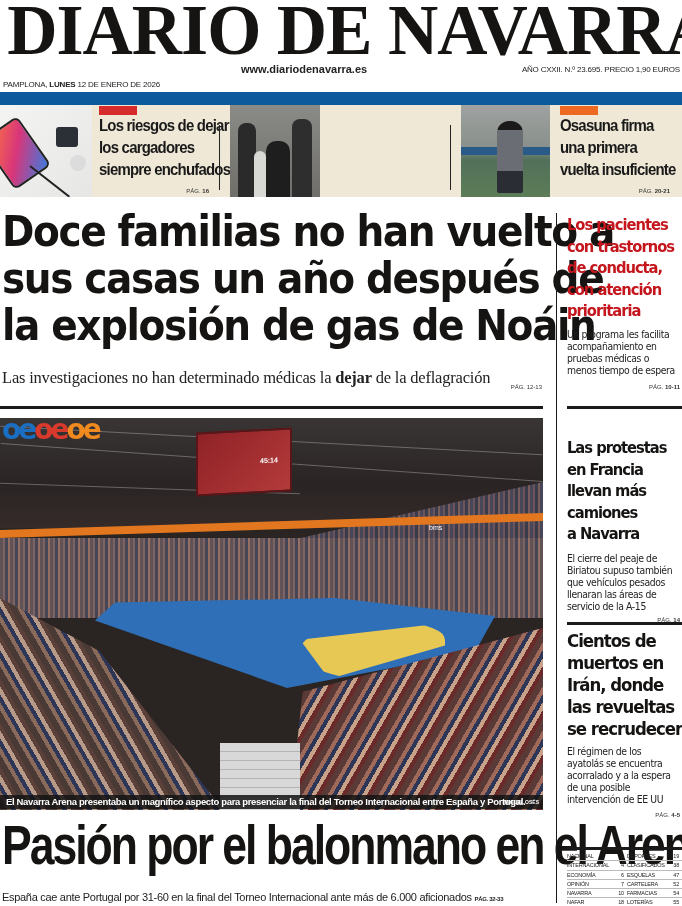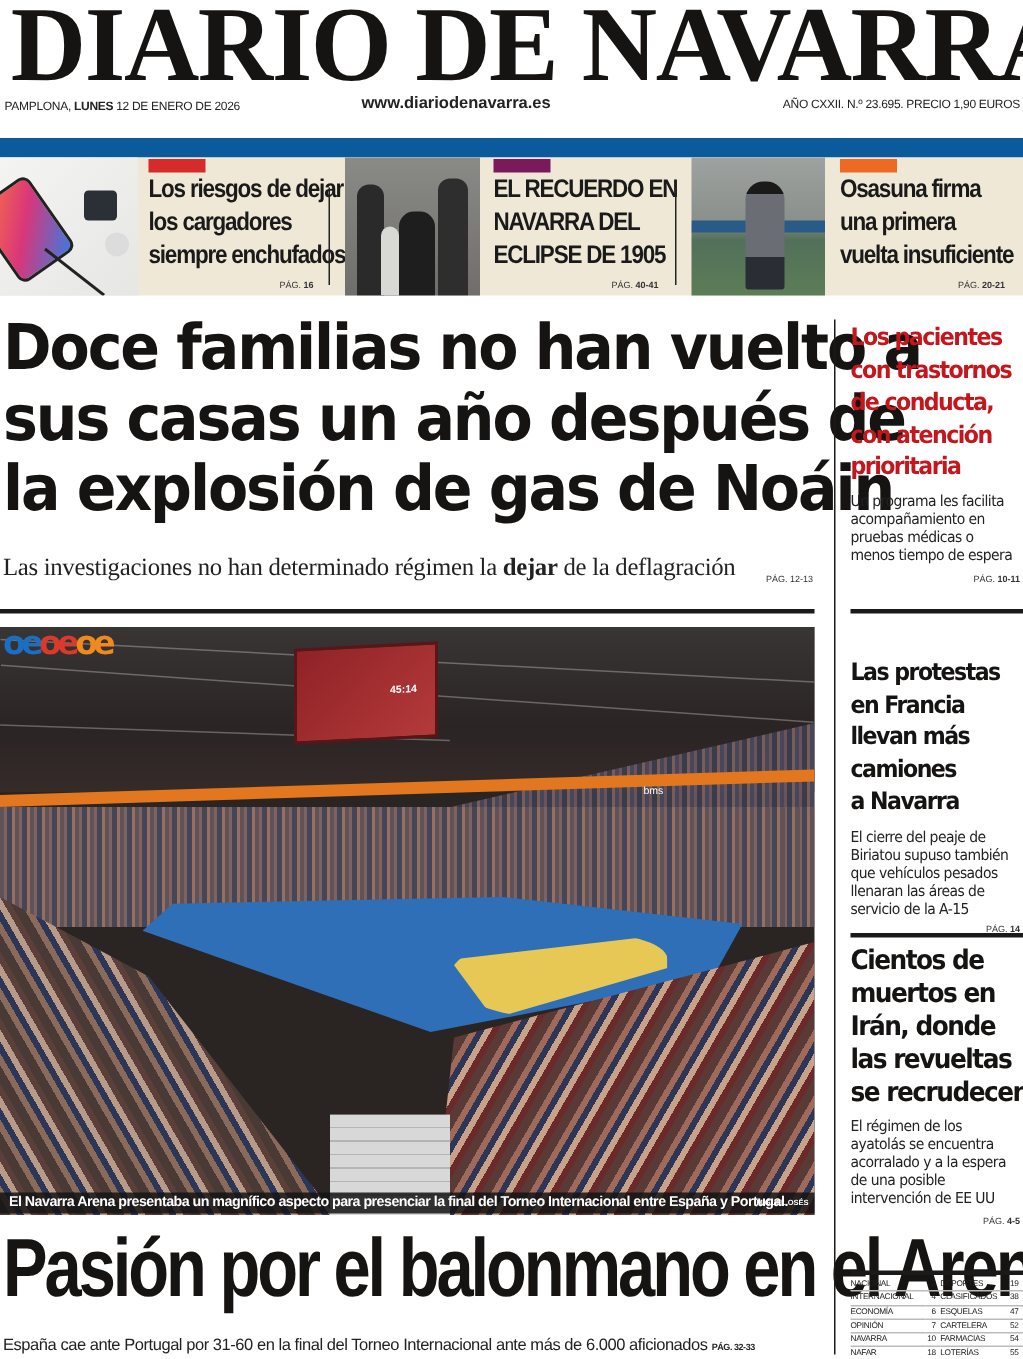--- a/index.html
+++ b/index.html
@@ -3,21 +3,21 @@
   <meta charset="utf-8">
   <style>
     * { box-sizing: border-box; margin: 0; padding: 0; }
     html, body { width: 682px; height: 906px; background: #ffffff; overflow: hidden; }
     body { position: relative; font-family: "Liberation Sans", sans-serif; color: #1a1a1a; }
 
     
     .masthead { position: absolute; left: 0; top: 0; width: 682px; height: 60px; text-align: center; }
     .masthead .title { font-family: "Liberation Serif", serif; font-weight: bold; font-size: 71px; line-height: 60px; letter-spacing: -1px; color: #161412; white-space: nowrap; transform: scaleX(0.98); transform-origin: center; display: inline-block; }
     .dateline { position: absolute; top: 62px; left: 0; width: 682px; height: 16px; font-family: "Liberation Sans Narrow", "Liberation Sans", sans-serif; font-size: 8px; }
-    .dateline .left { position: absolute; left: 3px; top: 4px; color: #222; letter-spacing: -0.2px; text-align: right; }
+    .dateline .left { position: absolute; left: 3px; top: 18px; color: #222; letter-spacing: -0.2px; text-align: right; }
     .dateline .left b { font-weight: bold; }
     .dateline .center { position: absolute; left: 241px; top: 1px; font-size: 11px; font-weight: bold; color: #222; }
     .dateline .right { position: absolute; right: 2px; top: 3px; color: #222; letter-spacing: -0.2px; }
     .blueband { position: absolute; top: 92px; left: 0; width: 682px; height: 13px; background: #0a5a9c; }
 
     
     .teasers { position: absolute; top: 105px; left: 0; width: 682px; height: 92px; background: #efe8d6; }
     .teaser-img { position: absolute; top: 0; height: 92px; overflow: hidden; }
     .teaser-text { position: absolute; top: 0; height: 92px; }
     .tag { position: absolute; top: 1px; left: 0; width: 38px; height: 9px; }
@@ -43,21 +43,21 @@
     .photo .scoreboard span { position: absolute; left: 62px; top: 26px; color: #fff; font-size: 7px; font-weight: bold; }
     .photo .ribbon { position: absolute; left: 0; top: 112px; width: 543px; height: 8px; background: #e2771f; transform: skewY(-1.8deg); transform-origin: left; }
     .photo .ribbon-t2 { position: absolute; left: 429px; top: 106px; font-size: 7px; color: #fff; }
     .photo .crowd-top { position: absolute; left: 0; top: 120px; width: 543px; height: 80px; background: repeating-linear-gradient(90deg, #6a5a5e 0 3px, #8b6e6e 3px 5px, #4b4b5e 5px 8px, #a87c6e 8px 10px); opacity: 0.85; }
     .photo .crowd-top2 { position: absolute; left: 240px; top: 40px; width: 303px; height: 80px; background: repeating-linear-gradient(90deg, #4e4f66 0 3px, #7a5e68 3px 5px, #3d4054 5px 8px, #8b6a66 8px 10px); opacity: 0.8; clip-path: polygon(20% 100%, 100% 30%, 100% 100%); }
     .photo .court { position: absolute; left: 95px; top: 180px; width: 400px; height: 90px; background: #2e6fb8; clip-path: polygon(5% 5%, 60% 0%, 100% 20%, 95% 60%, 48% 100%, 0% 25%); }
     .photo .court-yellow { position: absolute; left: 300px; top: 205px; width: 145px; height: 56px; background: #e8c855; border-radius: 50% 30% 10% 50%; clip-path: polygon(0 30%, 100% 0, 100% 40%, 20% 100%); }
     .photo .crowd-left { position: absolute; left: 0; top: 180px; width: 310px; height: 212px; background: repeating-linear-gradient(60deg, #4a3a36 0 6px, #8a6a5a 6px 10px, #2e3658 10px 14px, #b89a88 14px 18px, #5a4038 18px 22px); clip-path: polygon(0 0, 32% 25%, 72% 100%, 0 100%); }
     .photo .crowd-right { position: absolute; left: 290px; top: 210px; width: 253px; height: 182px; background: repeating-linear-gradient(120deg, #5a3a36 0 6px, #a06a5a 6px 10px, #2e3658 10px 14px, #c8a288 14px 18px, #6a2a2a 18px 22px); clip-path: polygon(100% 0, 100% 100%, 0 100%, 5% 35%); }
     .photo .stairs { position: absolute; left: 220px; top: 325px; width: 80px; height: 67px; background: repeating-linear-gradient(180deg, #d8d8d8 0 8px, #b4b4b4 8px 9px); }
-    .photo .logo { position: absolute; left: 2px; top: 0px; font-family: "DejaVu Sans", sans-serif; font-weight: bold; font-size: 22px; letter-spacing: -3px; line-height: 24px; }
+    .photo .logo { position: absolute; left: 2px; top: 0px; font-family: "DejaVu Sans", sans-serif; font-weight: bold; font-size: 28px; letter-spacing: -3px; line-height: 24px; }
     .photo .logo .b { color: #1a6fc2; } .photo .logo .r { color: #d93a2b; } .photo .logo .o { color: #f08a1e; }
     .caption { position: absolute; top: 795px; left: 0; width: 543px; height: 14px; background: rgba(20,20,20,0.85); }
     .caption .txt { position: absolute; left: 6px; top: 1px; font-family: "Liberation Sans Narrow", "Liberation Sans", sans-serif; font-weight: bold; font-size: 9.5px; color: #fff; white-space: nowrap; letter-spacing: -0.35px; }
     .caption .credit { position: absolute; right: 4px; top: 4px; font-size: 5px; font-weight: bold; color: #fff; }
 
     
     .sports { position: absolute; top: 814px; left: 2px; width: 545px; }
     .sports .headline { font-family: "Liberation Sans Narrow", "Liberation Sans", sans-serif; font-weight: bold; font-size: 55px; line-height: 62px; letter-spacing: -2.5px; color: #161412; transform: scaleX(0.81); transform-origin: left top; white-space: nowrap; }
     .sports .deck { position: absolute; top: 77px; left: 0; font-size: 11px; color: #222; white-space: nowrap; letter-spacing: -0.3px; }
     .sports .deck .pg { font-size: 6px; font-weight: bold; }
@@ -111,29 +111,20 @@
     <div class="pg"><span>PÁG.</span> <b>16</b></div>
   </div>
   <div class="vsep" style="left:219px;"></div>
 
   <div class="teaser-img" style="left:230px;width:90px;background:linear-gradient(180deg,#8a8a86 0%,#6f6e6a 100%);">
     <div style="position:absolute;left:8px;top:18px;width:18px;height:74px;background:#2a2a2a;border-radius:8px 8px 0 0;"></div>
     <div style="position:absolute;left:24px;top:46px;width:12px;height:46px;background:#d8d8d4;border-radius:6px 6px 0 0;"></div>
     <div style="position:absolute;left:36px;top:36px;width:24px;height:56px;background:#1e1e1e;border-radius:10px 10px 0 0;"></div>
     <div style="position:absolute;left:62px;top:14px;width:20px;height:78px;background:#2e2e2e;border-radius:8px 8px 0 0;"></div>
   </div>
-  <div class="teaser-text" style="left:329px;width:110px;">
-    <div class="tag" style="background:#7b1a5b;"></div>
-    <div class="head">
-      <div>EL RECUERDO EN</div>
-      <div>NAVARRA DEL</div>
-      <div>ECLIPSE DE 1905</div>
-    </div>
-    <div class="pg"><span>PÁG.</span> <b>40-41</b></div>
-  </div>
   <div class="vsep" style="left:450px;"></div>
 
   <div class="teaser-img" style="left:461px;width:89px;background:linear-gradient(180deg,#9ea2a0 0%,#8a908c 45%,#52705a 60%,#5c7d57 100%);">
     <div style="position:absolute;left:0;top:42px;width:89px;height:8px;background:#2a5a88;"></div>
     <div style="position:absolute;left:36px;top:16px;width:26px;height:72px;background:linear-gradient(180deg,#1a1a1a 0 12%,#6a6d74 12% 70%,#2a2d34 70%);border-radius:12px 12px 2px 2px;"></div>
   </div>
   <div class="teaser-text" style="left:560px;width:110px;">
     <div class="tag" style="background:#ee6a23;"></div>
     <div class="head">
       <div>Osasuna firma</div>
@@ -143,21 +134,21 @@
     <div class="pg"><span>PÁG.</span> <b>20-21</b></div>
   </div>
 </section>
 
 <article class="lead">
   <h1 class="headline">
     <div>Doce familias no han vuelto a</div>
     <div>sus casas un año después de</div>
     <div>la explosión de gas de Noáin</div>
   </h1>
-  <p class="deck"><span>Las investigaciones no han determinado régimen la </span><b>dejar</b><span> de la deflagración</span></p>
+  <p class="deck"><span>Las investigaciones no han determinado médicas la </span><b>dejar</b><span> de la deflagración</span></p>
   <span class="pg">PÁG. 12-13</span>
 </article>
 <div class="rule-lead"></div>
 
 <figure class="photo">
   <div class="roof"></div>
   <div class="truss" style="left:0;top:22px;width:543px;transform:rotate(3deg);"></div>
   <div class="truss" style="left:0;top:44px;width:543px;transform:rotate(4deg);"></div>
   <div class="truss" style="left:0;top:70px;width:300px;transform:rotate(2deg);"></div>
   <div class="crowd-top2"></div>

